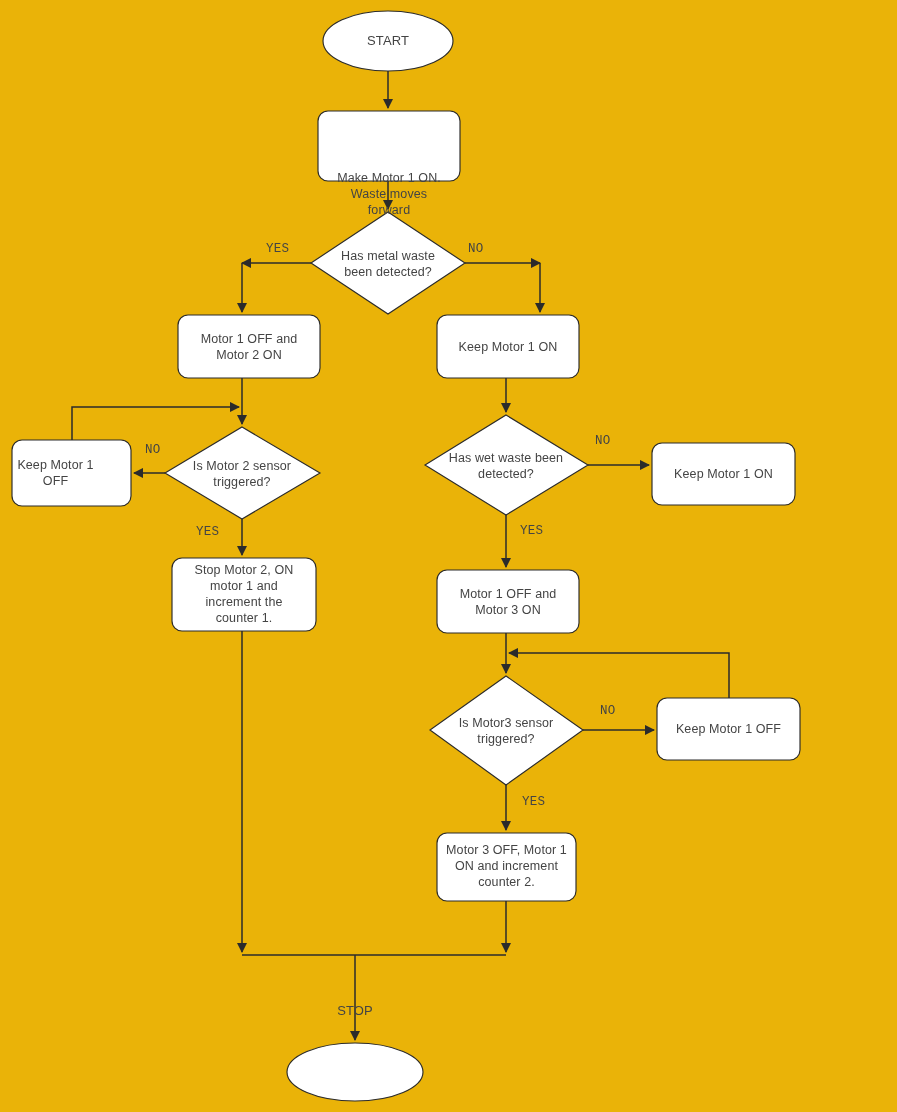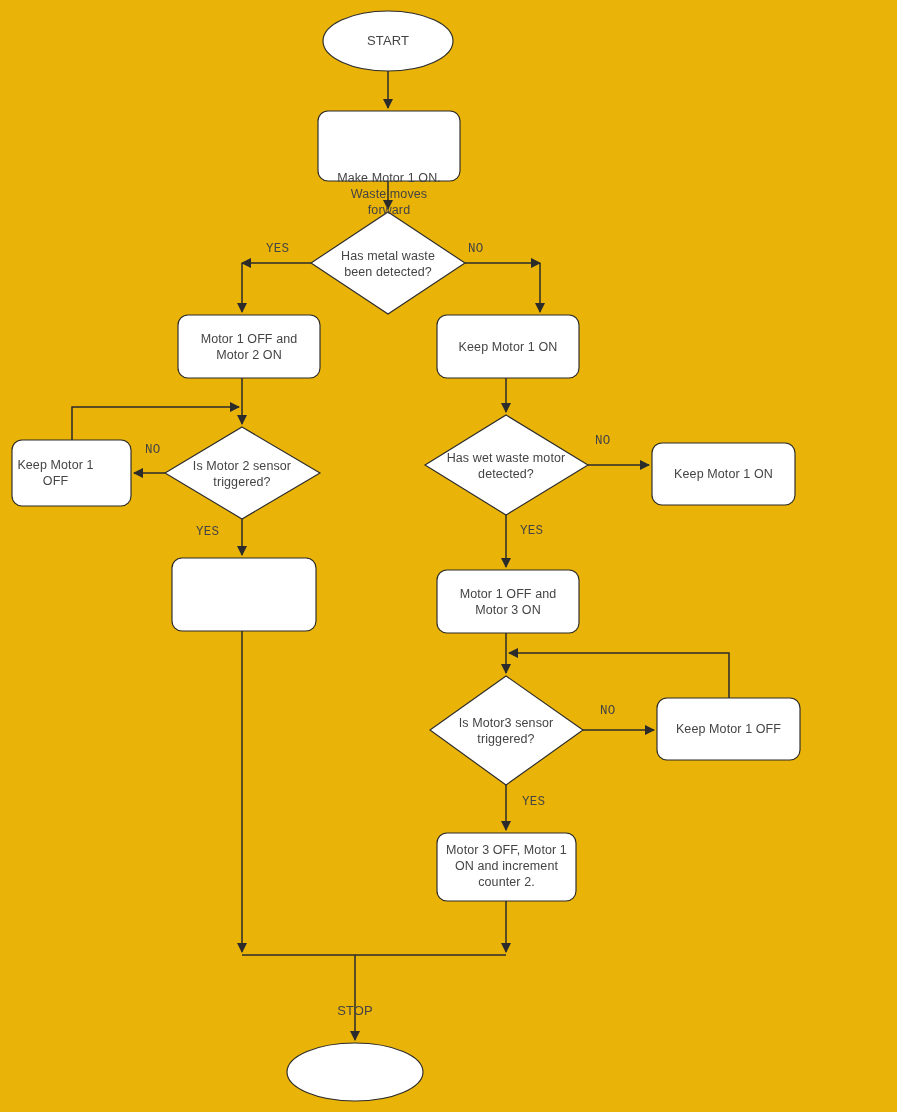--- a/index.html
+++ b/index.html
@@ -158,22 +158,26 @@
 Motor 2 ON</div>
 
   <div class="node-label" style="left:437px; top:338px; width:142px; height:17px;">Keep Motor 1 ON</div>
 
   <div class="node-label" style="left:163px; top:457px; width:158px; height:33px;">Is Motor 2 sensor
 triggered?</div>
 
   <div class="node-label" style="left:8px; top:456px; width:95px; height:33px;">Keep Motor 1
 OFF</div>
 
-
-  <div class="node-label" style="left:424px; top:449px; width:164px; height:33px;">Has wet waste motor
+  <div class="node-label" style="left:172px; top:561px; width:144px; height:66px;">Stop Motor 2, ON
+motor 1 and
+increment the
+counter 1.</div>
+
+  <div class="node-label" style="left:424px; top:449px; width:164px; height:33px;">Has wet waste been
 detected?</div>
 
   <div class="node-label" style="left:652px; top:465px; width:143px; height:17px;">Keep Motor 1 ON</div>
 
   <div class="node-label" style="left:437px; top:585px; width:142px; height:33px;">Motor 1 OFF and
 Motor 3 ON</div>
 
   <div class="node-label" style="left:428px; top:714px; width:156px; height:33px;">Is Motor3 sensor
 triggered?</div>
 

